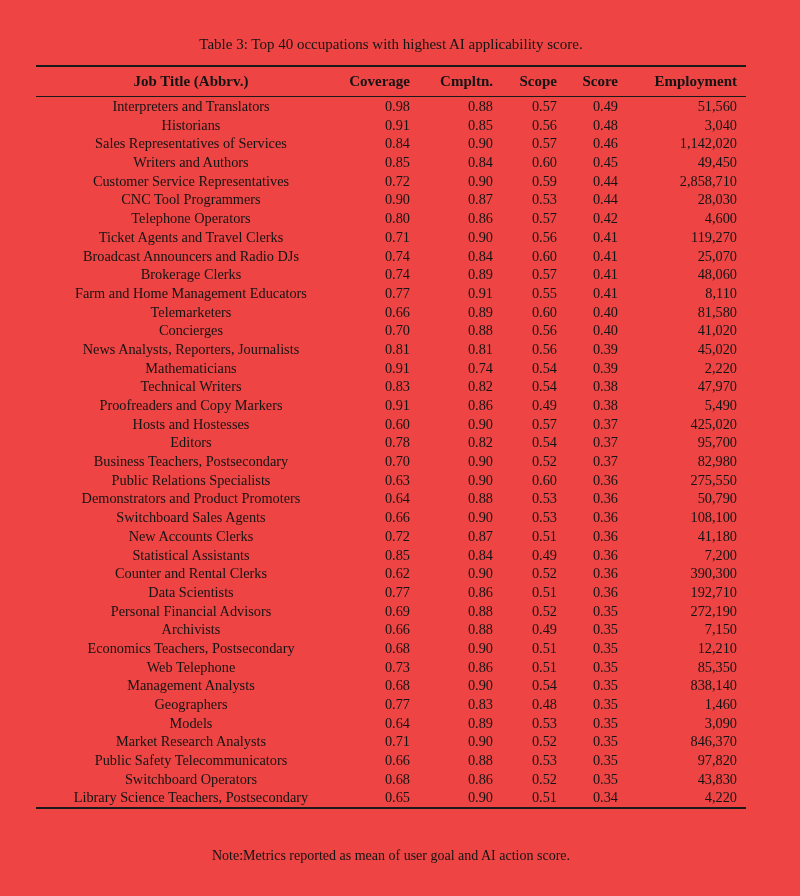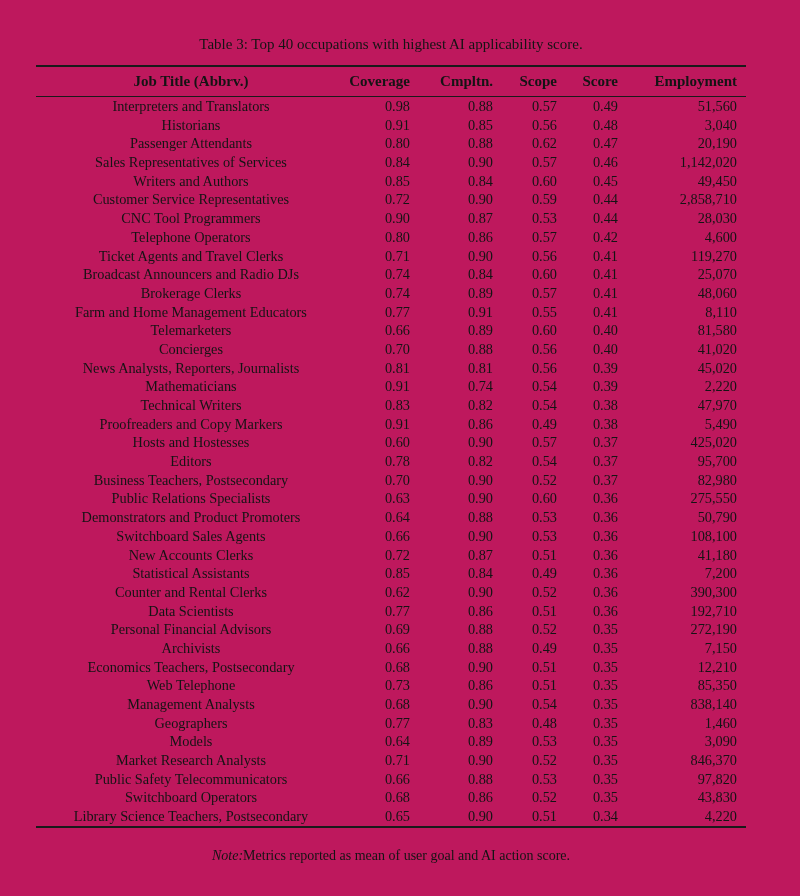--- a/index.html
+++ b/index.html
@@ -1,20 +1,20 @@
 <!DOCTYPE html>
 <html><head>
 <meta charset="utf-8">
 <style>
   html, body { margin: 0; padding: 0; }
   .page {
     position: relative;
     width: 800px;
     height: 896px;
-    background: #be185d;
+    background: #ef4444;
     color: #000000;
     font-family: "Liberation Serif", "DejaVu Serif", serif;
     overflow: hidden;
   }
   .caption {
     position: absolute;
     top: 35px;
     left: 0;
     width: 782px;
     text-align: center;
@@ -61,21 +61,21 @@
   .note {
     position: absolute;
     left: 36px;
     top: 847px;
     width: 710px;
     text-align: center;
     font-size: 14px;
     line-height: 17px;
     color: #141414;
   }
-  .note .note-label { font-style: italic; }
+  .note .note-label { }
 </style>
 </head>
 <body>
 
 <div class="page">
 
   <div class="caption">Table 3: Top 40 occupations with highest AI applicability score.</div>
 
   <div class="table-wrap">
     <table class="paper-table">
@@ -108,28 +108,20 @@
           </tr>
           <tr>
             <td class="col-text">Historians</td>
             <td class="col-num">0.91</td>
             <td class="col-num">0.85</td>
             <td class="col-num">0.56</td>
             <td class="col-num">0.48</td>
             <td class="col-num col-emp">3,040</td>
           </tr>
           <tr>
-            <td class="col-text">Passenger Attendants</td>
-            <td class="col-num">0.80</td>
-            <td class="col-num">0.88</td>
-            <td class="col-num">0.62</td>
-            <td class="col-num">0.47</td>
-            <td class="col-num col-emp">20,190</td>
-          </tr>
-          <tr>
             <td class="col-text">Sales Representatives of Services</td>
             <td class="col-num">0.84</td>
             <td class="col-num">0.90</td>
             <td class="col-num">0.57</td>
             <td class="col-num">0.46</td>
             <td class="col-num col-emp">1,142,020</td>
           </tr>
           <tr>
             <td class="col-text">Writers and Authors</td>
             <td class="col-num">0.85</td>

